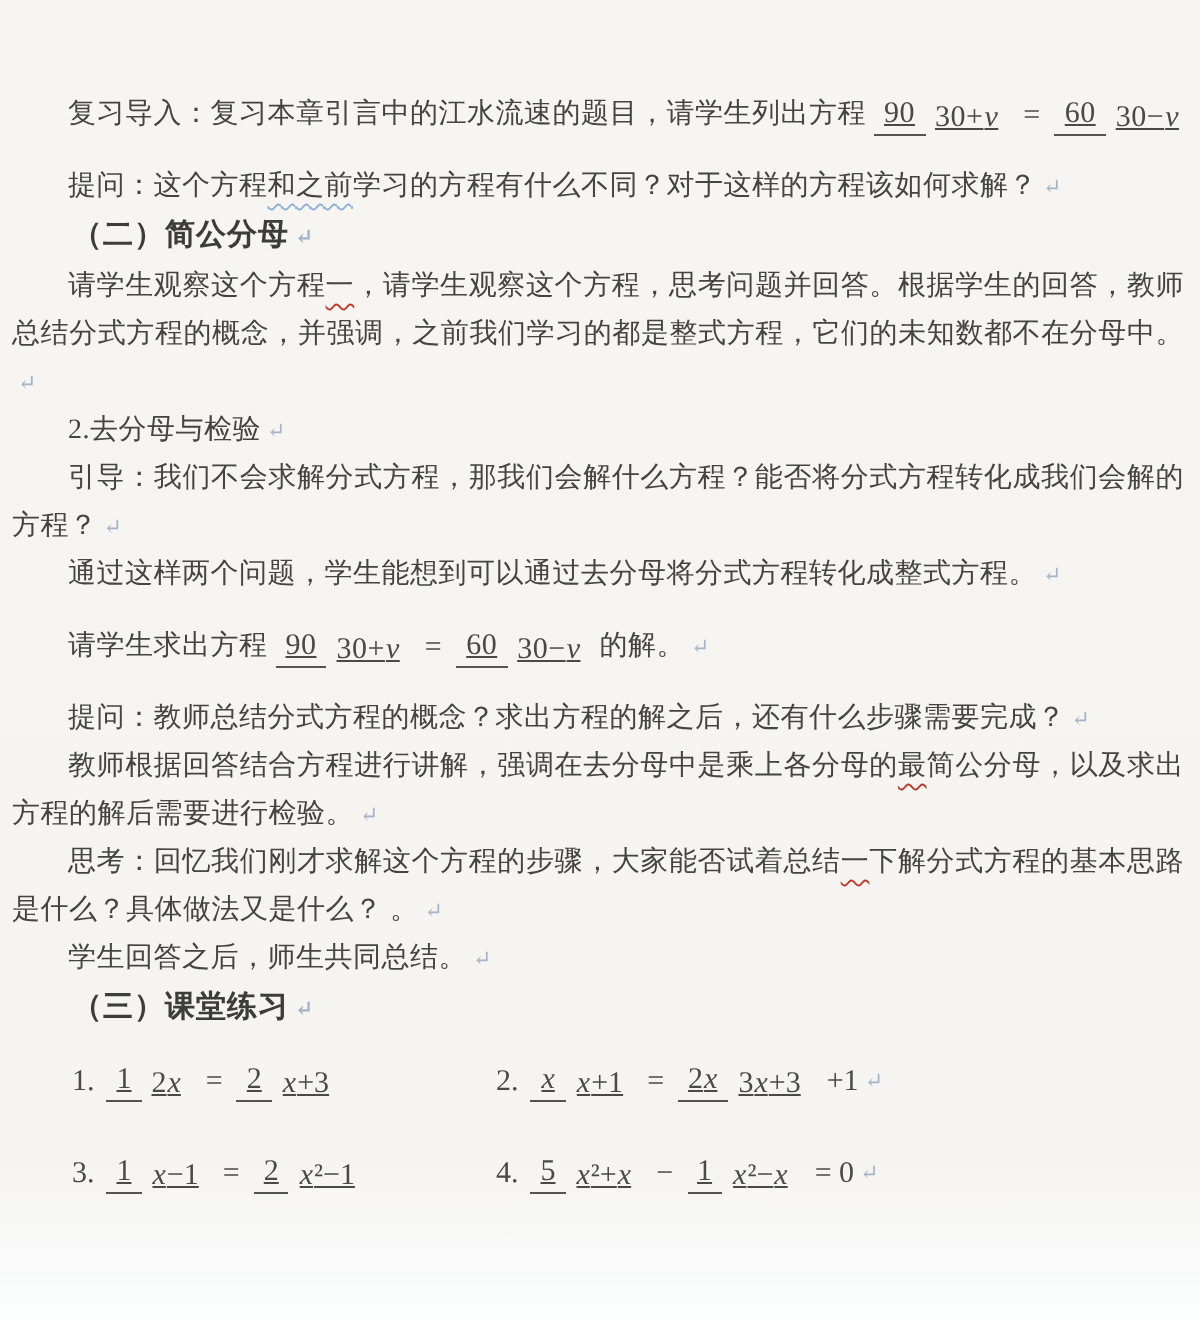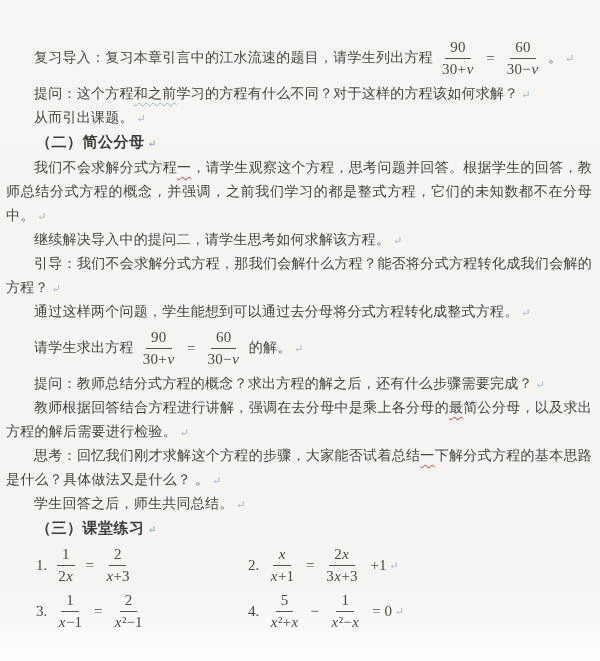--- a/index.html
+++ b/index.html
@@ -43,25 +43,25 @@
     letter-spacing: 0.25px;
   }
   .formula-line .t { white-space: nowrap; }
   .math {
     font-family: "Liberation Serif", "DejaVu Serif", serif;
     font-size: 15px;
     color: #4a4a44;
   }
   .frac {
     display: inline-flex;
-    flex-direction: column;
-    align-items: center;
+    align-items: flex-end;
     margin: 0 4px;
     line-height: 1.25;
     vertical-align: middle;
+    text-decoration: underline;
   }
   .frac .num { display: block; border-bottom: 1px solid #55554f; padding: 0 5px 1px; text-align: center; }
   .frac .den { display: block; padding: 1px 5px 0; text-align: center; }
   .eq { margin: 0 3px; }
   .mathtext i { font-style: italic; padding: 0 0.5px; }
   
   .sq-red {
     text-decoration-line: underline;
     text-decoration-style: wavy;
     text-decoration-color: #c2392b;
@@ -122,37 +122,34 @@
       <span class="den mathtext">30−<i>v</i></span>
     </span>
     <span class="t">。</span>
     <span class="pmark">↵</span>
   </div>
 
   <p class="para">
     <span>提问：这个方程</span><span class="sq-blue">和之前</span><span>学习的方程有什么不同？对于这样的方程该如何求解？</span><span class="pmark">↵</span>
   </p>
 
-  <p class="para">
-    <span>从而引出课题。</span><span class="pmark">↵</span>
-  </p>
 
   <p class="heading">
     <span>（二）简公分母</span><span class="pmark">↵</span>
   </p>
 
 
   <p class="para">
-    <span>我们不会求解分式方程</span><span class="sq-red">一</span><span>，请学生观察这个方程，思考问题并回答。根据学生的回答，教师总结分式方程的概念，并强调，之前我们学习的都是整式方程，它们的未知数都不在分母中。</span><span class="pmark">↵</span>
-  </p>
-
-
-  <p class="para">
-    <span>继续解决导入中的提问二，请学生思考如何求解该方程。</span><span class="pmark">↵</span>
-  </p>
+    <span>请学生观察这个方程</span><span class="sq-red">一</span><span>，请学生观察这个方程，思考问题并回答。根据学生的回答，教师总结分式方程的概念，并强调，之前我们学习的都是整式方程，它们的未知数都不在分母中。</span><span class="pmark">↵</span>
+  </p>
+
+  <p class="subhead">
+    <span>2.去分母与检验</span><span class="pmark">↵</span>
+  </p>
+
 
   <p class="para">
     <span>引导：我们不会求解分式方程，那我们会解什么方程？能否将分式方程转化成我们会解的方程？</span><span class="pmark">↵</span>
   </p>
 
   <p class="para">
     <span>通过这样两个问题，学生能想到可以通过去分母将分式方程转化成整式方程。</span><span class="pmark">↵</span>
   </p>
 
   <div class="formula-line">

